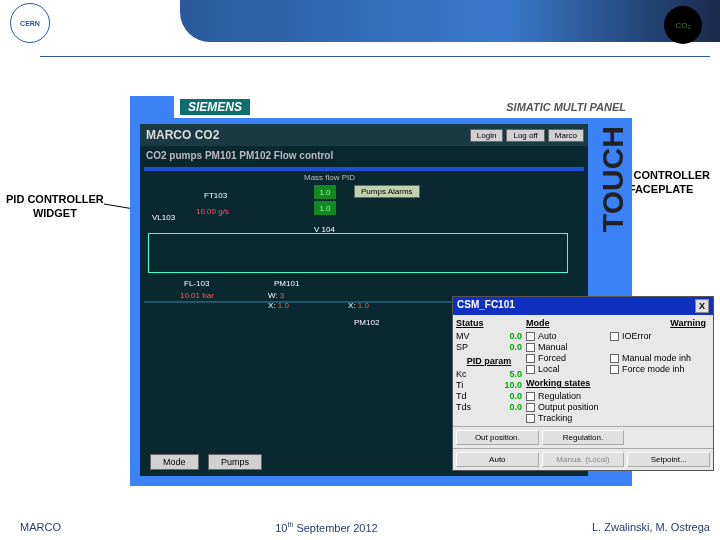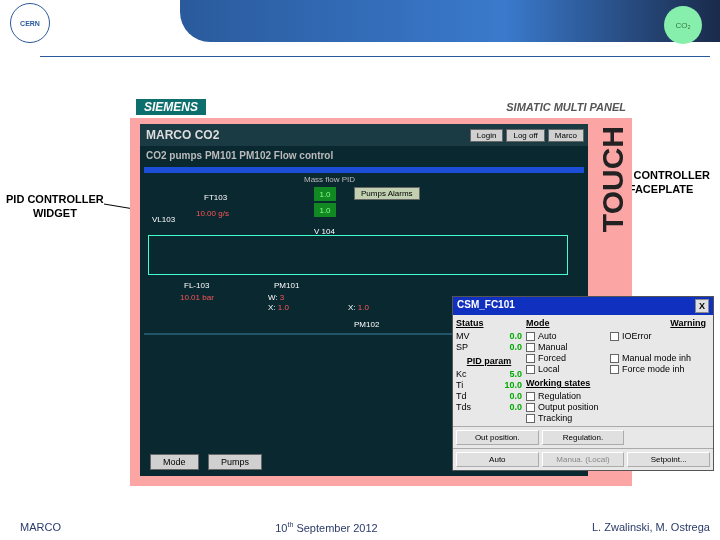--- a/index.html
+++ b/index.html
@@ -4,44 +4,44 @@
 <style>
   * { box-sizing: border-box; margin: 0; padding: 0; }
   body { width: 720px; height: 540px; font-family: Arial, sans-serif; background: #fff; position: relative; overflow: hidden; }
 
   
   .header { display: flex; align-items: center; height: 46px; padding: 2px 10px; }
   .cern-logo { width: 40px; height: 40px; border: 1px solid #2a5a9c; border-radius: 50%; display: flex; align-items: center; justify-content: center; font-size: 7px; color: #2a5a9c; font-weight: bold; }
   .page-title { margin-left: 12px; font-size: 18px; font-weight: bold; color: #2a3a6a; }
   .page-title .red { color: #c22; }
   .stripe { position: absolute; right: 0; top: 0; width: 540px; height: 42px; background: linear-gradient(90deg, #2a5a9c 0%, #3a7acc 60%, #1a2a4a 100%); z-index: -1; border-bottom-left-radius: 30px; }
-  .co2-logo { position: absolute; right: 18px; top: 6px; width: 38px; height: 38px; border-radius: 50%; background: #86efac; display:flex; align-items:center; justify-content:center; font-size:8px; color:#3a7a3a; }
+  .co2-logo { position: absolute; right: 18px; top: 6px; width: 38px; height: 38px; border-radius: 50%; background: #000000; display:flex; align-items:center; justify-content:center; font-size:8px; color:#3a7a3a; }
   .hr { position: absolute; left: 40px; top: 56px; right: 10px; height: 1px; background: #2a5a9c; }
 
   
   .anno-left { position: absolute; left: 6px; top: 192px; font-size: 11px; font-weight: bold; text-align: center; line-height: 1.3; }
   .anno-right { position: absolute; right: 10px; top: 168px; font-size: 11px; font-weight: bold; text-align: center; line-height: 1.3; }
   .arrow-left { position: absolute; left: 104px; top: 200px; width: 100px; height: 24px; }
   .arrow-right { position: absolute; right: 118px; top: 200px; width: 160px; height: 64px; }
 
   
-  .panel-wrap { position: absolute; left: 130px; top: 96px; width: 502px; height: 390px; background: #fca5a5; }
+  .panel-wrap { position: absolute; left: 130px; top: 96px; width: 502px; height: 390px; background: #3b82f6; padding-left: 44px; }
   .panel-top { display: flex; justify-content: space-between; align-items: center; background: #fff; height: 22px; padding: 0 6px; font-size: 11px; font-weight: bold; color: #333; }
   .panel-top .siemens { background: #0d6e6e; color: #fff; padding: 1px 8px; font-style: italic; font-size: 12px; }
   .panel-top .smp { color: #555; font-style: italic; }
   .touch-side { position: absolute; right: 2px; top: 30px; writing-mode: vertical-rl; transform: rotate(180deg); font-size: 30px; font-weight: bold; color: #222; }
 
   .screen { position: absolute; left: 10px; top: 28px; right: 44px; bottom: 10px; background: #0a2830; }
   .topbar { display: flex; align-items: center; background: #1a3a44; height: 22px; }
   .topbar .tt { color: #ddd; font-size: 12px; font-weight: bold; margin-left: 6px; }
   .topbar .btns { margin-left: auto; display: flex; gap: 3px; margin-right: 4px; }
   .topbar .btn { background: #d0d0d0; border: 1px solid #666; font-size: 8px; padding: 1px 6px; }
   .subt { color: #bbb; font-size: 10px; margin: 4px 16px 2px 6px; font-weight: bold; }
 
-  .flow-area { position: relative; height: 168px; border-top: 6px solid #1d4ed8; border-bottom: 2px solid #22556a; margin: 6px 4px 0 4px; }
+  .flow-area { position: relative; height: 136px; border-top: 4px solid #1d4ed8; border-bottom: 2px solid #22556a; margin: 6px 4px 0 4px; }
   .tag { position: absolute; font-size: 8px; color: #fff; }
   .redtxt { color: #f55; }
   .whitetxt { color: #fff; }
   .greytxt { color: #bbb; }
   .cyanbox { position: absolute; border: 1px solid #4fc; height: 30px; }
   .pid { position: absolute; width: 22px; height: 14px; background: #182; color: #8f8; font-size: 8px; display: flex; align-items:center; justify-content:center; }
   .alarmbtn { position: absolute; background: #c0d0b0; border: 1px solid #666; font-size: 8px; padding: 1px 6px; }
   .navbtn { position: absolute; bottom: 6px; background: #d0d0d0; border: 1px solid #666; font-size: 9px; padding: 2px 12px; }
 
   

